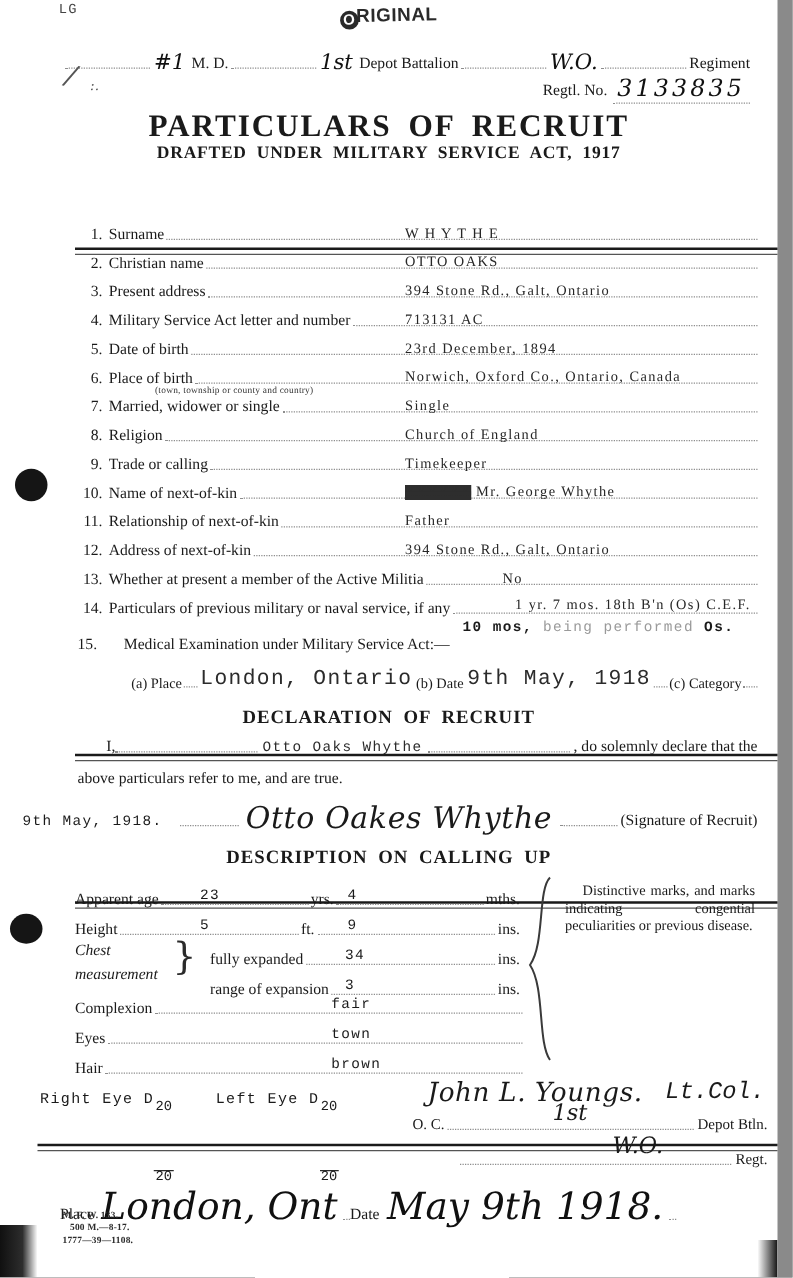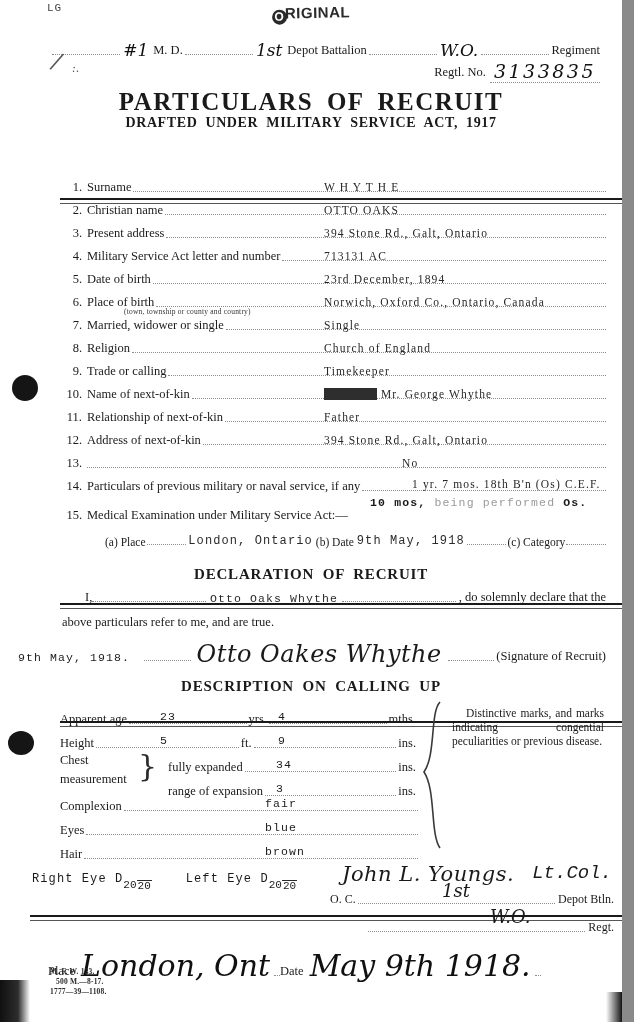--- a/index.html
+++ b/index.html
@@ -222,30 +222,30 @@
   }
   #item14-second .bold { font-weight: bold; }
   #item14-second .faint { color: #9a9a9a; }
 
   
   #med-head {
     position: absolute;
     left: 62px; top: 508px;
     font-size: 12.5px;
   }
-  #med-head .num { display: inline-block; width: 20px; text-align: right; padding-right: 5px; }
+  #med-head .num { display: inline-block; width: 20px; text-align: left; padding-right: 17px; }
   #med-row {
     position: absolute;
     left: 104px; right: 16px; top: 534px;
     display: flex;
     align-items: flex-end;
     font-size: 11.5px;
   }
   #med-row .seg-label { white-space: nowrap; padding: 0 1px; }
-  #med-row .type { font-size: 12px; padding: 0 2px; text-align: right; }
+  #med-row .type { font-size: 17px; padding: 0 2px; text-align: right; }
 
   
   #decl-title {
     position: absolute;
     left: 0; right: 0; top: 566px;
     text-align: center;
     font-size: 15px;
     font-weight: bold;
     letter-spacing: 0.8px;
     word-spacing: 4px;
@@ -322,20 +322,21 @@
   }
   .desc-row .v.v1 { left: 100px; }
   .desc-row .v.v2 { left: 218px; }
   .desc-row .v.center { left: 205px; margin-top: 14px; }
 
   #chest-label {
     position: absolute;
     left: 60px; top: 751px;
     font-size: 12.5px;
     line-height: 19px;
+    font-style: italic;
   }
   #chest-brace {
     position: absolute;
     left: 138px; top: 748px;
     font-size: 30px;
     color: #2a2a2a;
     font-family: "DejaVu Serif", serif;
   }
   #chest-rows {
     position: absolute;
@@ -364,26 +365,27 @@
   #eye-block {
     position: absolute;
     left: 32px; top: 866px;
     font-family: "Liberation Mono", monospace;
     font-size: 12px;
     letter-spacing: 1.1px;
     line-height: 26px;
   }
   .frac {
     display: inline-flex;
-    flex-direction: row;
+    flex-direction: column;
     align-items: center;
     vertical-align: -6px;
     line-height: 11px;
     font-size: 11px;
     letter-spacing: 0;
+    gap: 44px;
   }
   .frac .den { border-top: 1px solid #2a2a2a; padding: 0 1px; }
   #eye-block .gap { display: inline-block; width: 34px; }
 
   #oc-block {
     position: absolute;
     left: 330px; top: 864px;
     width: 284px;
   }
   #oc-sig {
@@ -609,20 +611,21 @@
 
     <div class="item">
       <span class="num">12.</span>
       <span class="name">Address of next-of-kin</span>
       <span class="dots"></span>
       <span class="value">394 Stone Rd., Galt, Ontario</span>
     </div>
 
     <div class="item">
       <span class="num">13.</span>
+      <span class="name">Whether at present a member of the Active Militia</span>
       <span class="dots"></span>
       <span class="value" style="left:340px;">No</span>
     </div>
 
     <div class="item" id="item14">
       <span class="num">14.</span>
       <span class="name">Particulars of previous military or naval service, if any</span>
       <span class="dots"></span>
       <span class="value">1 yr. 7 mos. 18th B'n (Os) C.E.F.</span>
     </div>
@@ -718,21 +721,21 @@
 
   <div id="desc-block" style="top:790px;">
     <div class="desc-row">
       <span class="name">Complexion</span>
       <span class="dots"></span>
       <span class="v center">fair</span>
     </div>
     <div class="desc-row">
       <span class="name">Eyes</span>
       <span class="dots"></span>
-      <span class="v center">blue</span>
+      <span class="v center">town</span>
     </div>
     <div class="desc-row">
       <span class="name">Hair</span>
       <span class="dots"></span>
       <span class="v center">brown</span>
     </div>
   </div>
 
   <svg id="big-brace" viewBox="0 0 26 150" preserveAspectRatio="none">
     <path d="M20 2 C10 12, 16 55, 4 72 C16 90, 10 134, 20 148" fill="none" stroke="#3a3a3a" stroke-width="1.6"></path>

